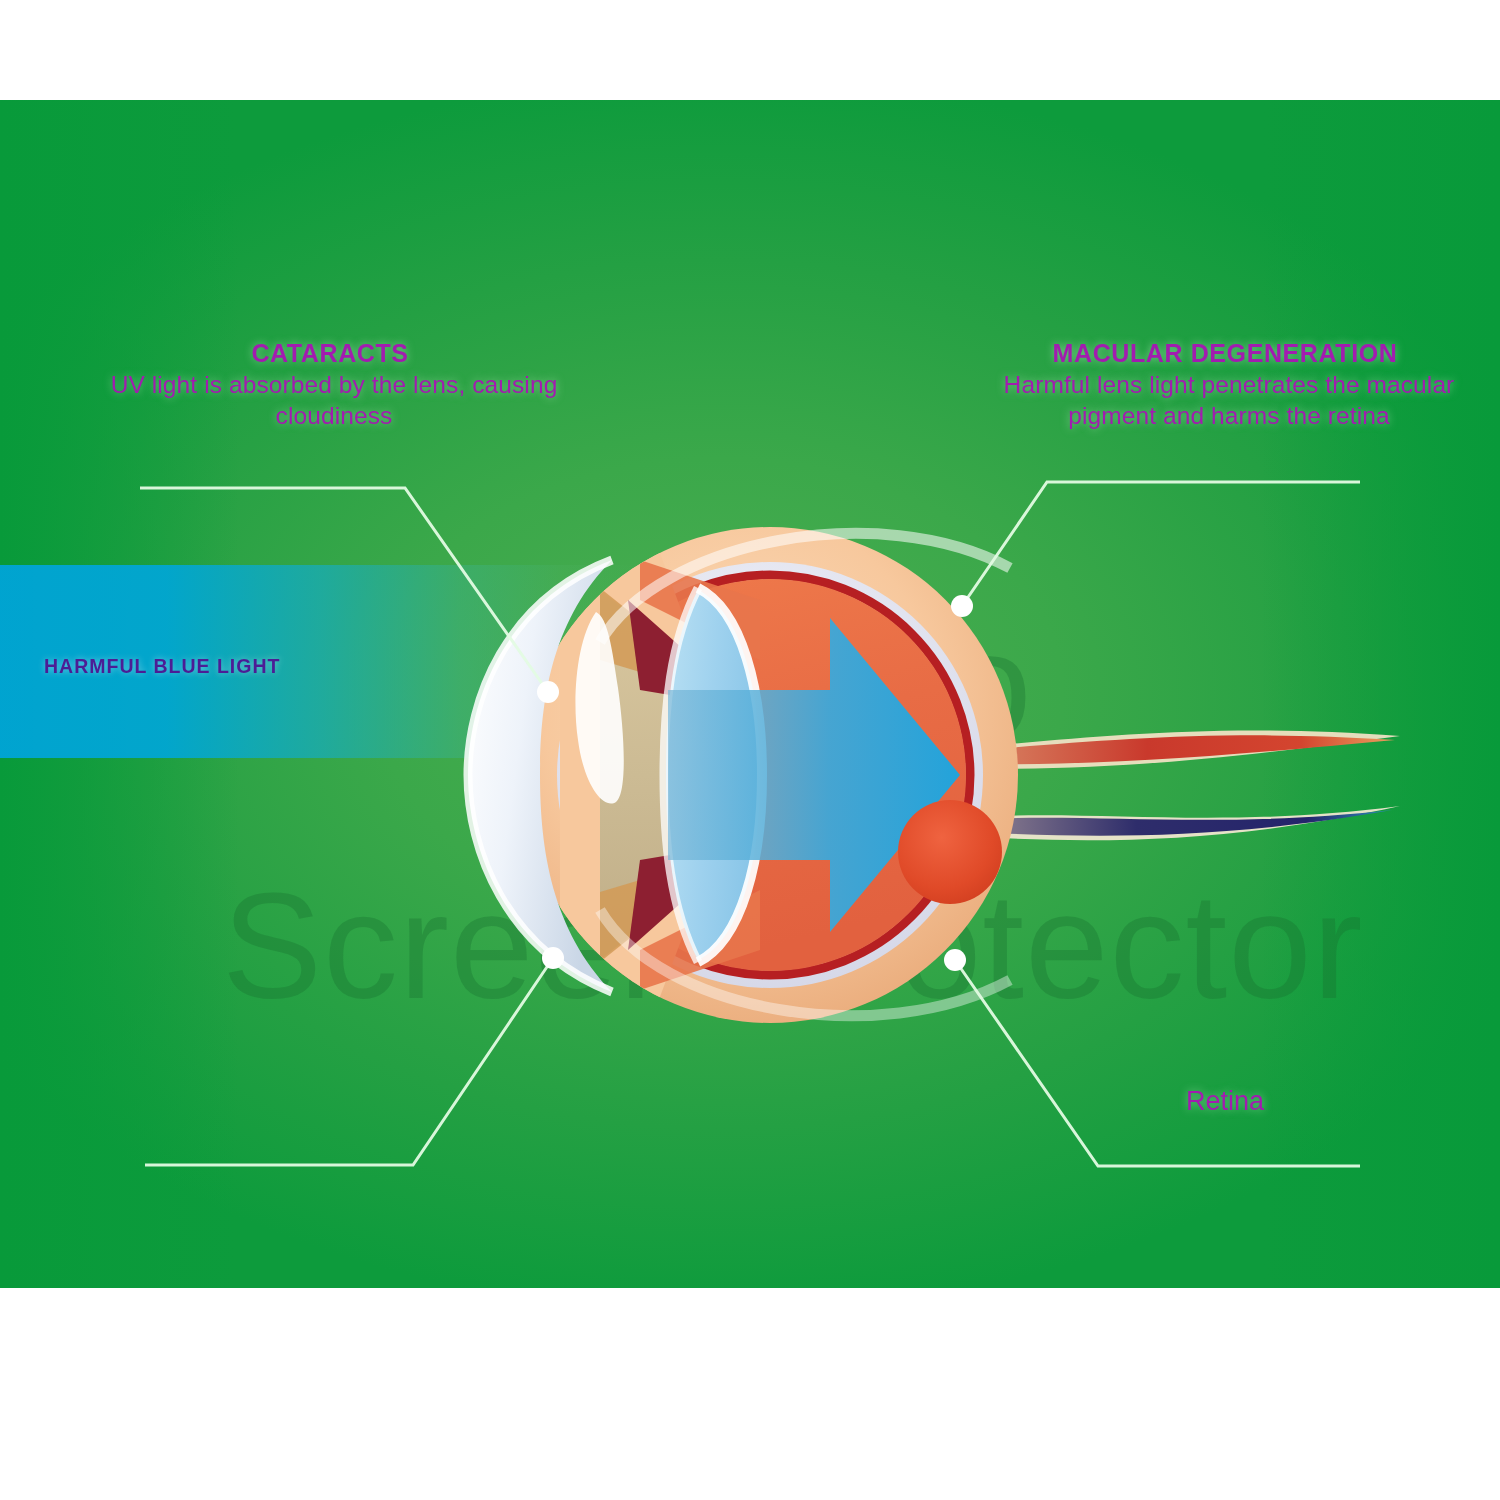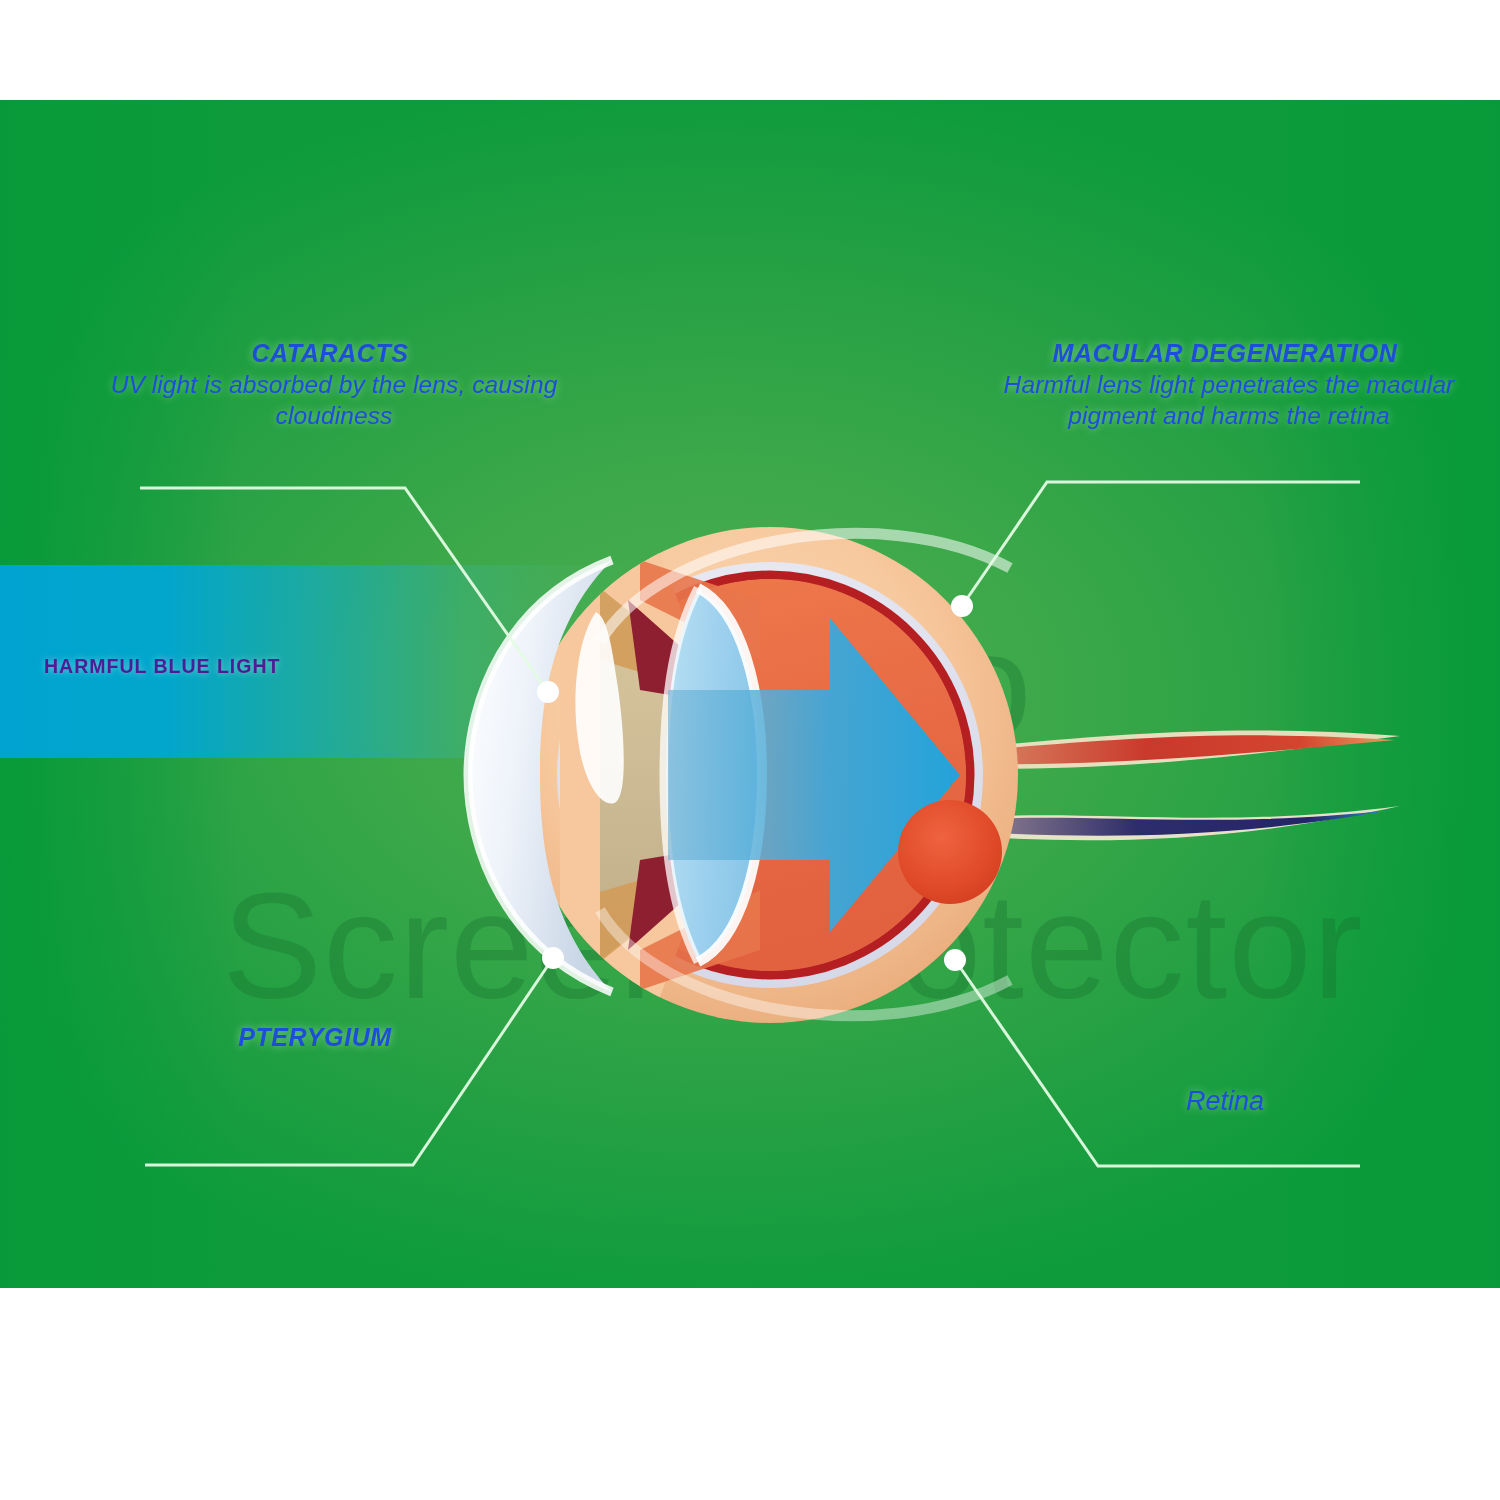--- a/index.html
+++ b/index.html
@@ -38,22 +38,22 @@
     position:absolute;left:44px;top:655px;z-index:6;
     color:#4c1d95;font-size:19.5px;font-weight:700;letter-spacing:1.0px;
     text-shadow:0 0 7px rgba(255,255,255,.45);
   }
 
   #eye{position:absolute;left:0;top:-100px;width:1500px;height:1500px;z-index:4;}
 
   .lead{position:absolute;z-index:7;pointer-events:none;}
   .lead svg{display:block;overflow:visible;}
 
-  .txt{position:absolute;z-index:8;color:#1d4ed8;text-align:center;
-       text-shadow:0 0 9px rgba(220,255,220,.5);font-style:italic;}
+  .txt{position:absolute;z-index:8;color:#a21caf;text-align:center;
+       text-shadow:0 0 9px rgba(220,255,220,.5);}
   .ttl{font-size:25px;font-weight:700;letter-spacing:.6px;line-height:1.22;}
   .bdy{font-size:24.5px;font-weight:400;line-height:1.30;letter-spacing:.1px;margin-left:8px;}
 
   #cataracts{left:100px;top:338px;width:460px;}
   #macular{left:995px;top:338px;width:460px;text-align:center;}
   #pterygium{left:95px;top:1022px;width:440px;}
   #retinaTxt{left:1095px;top:1086px;width:260px;font-size:27px;font-weight:400;}
 </style>
 </head>
 <body>
@@ -193,18 +193,17 @@
     <div class="ttl">CATARACTS</div>
     <div class="bdy">UV light is absorbed by the lens, causing cloudiness</div>
   </div>
 
   <div class="txt" id="macular">
     <div class="ttl">MACULAR DEGENERATION</div>
     <div class="bdy">Harmful lens light penetrates the macular pigment and harms the retina</div>
   </div>
 
   <div class="txt" id="pterygium">
-    <div class="ttl">PTERYGIUM</div>
   </div>
 
   <div class="txt" id="retinaTxt">Retina</div>
 
 </div>
 
 </body></html>

